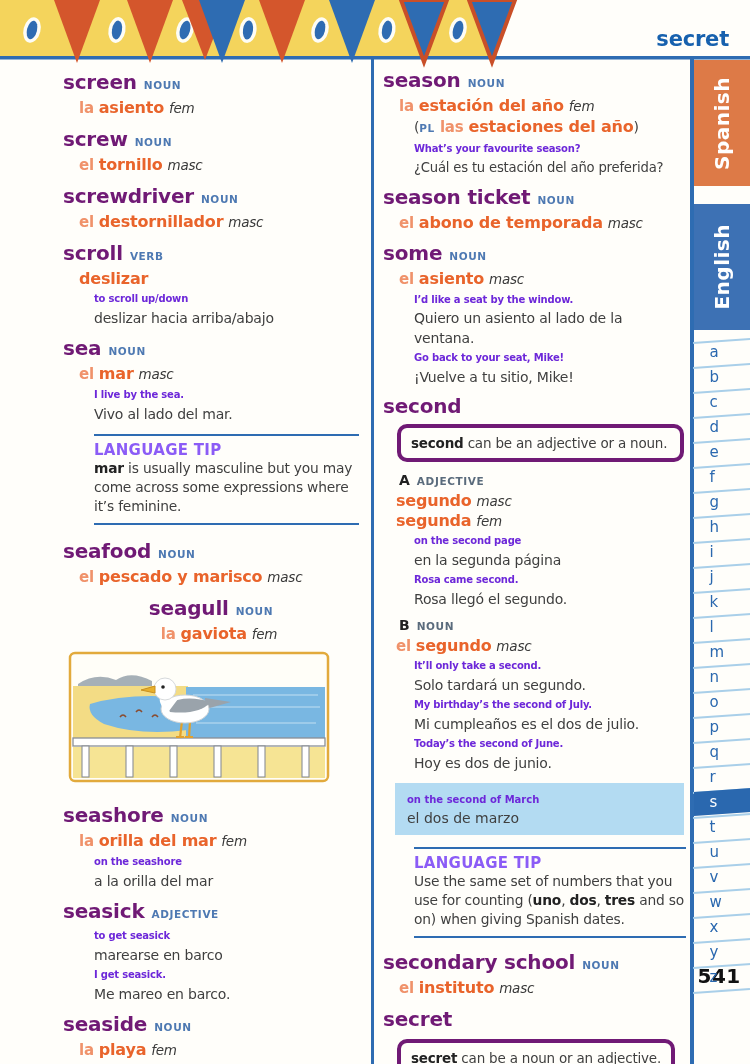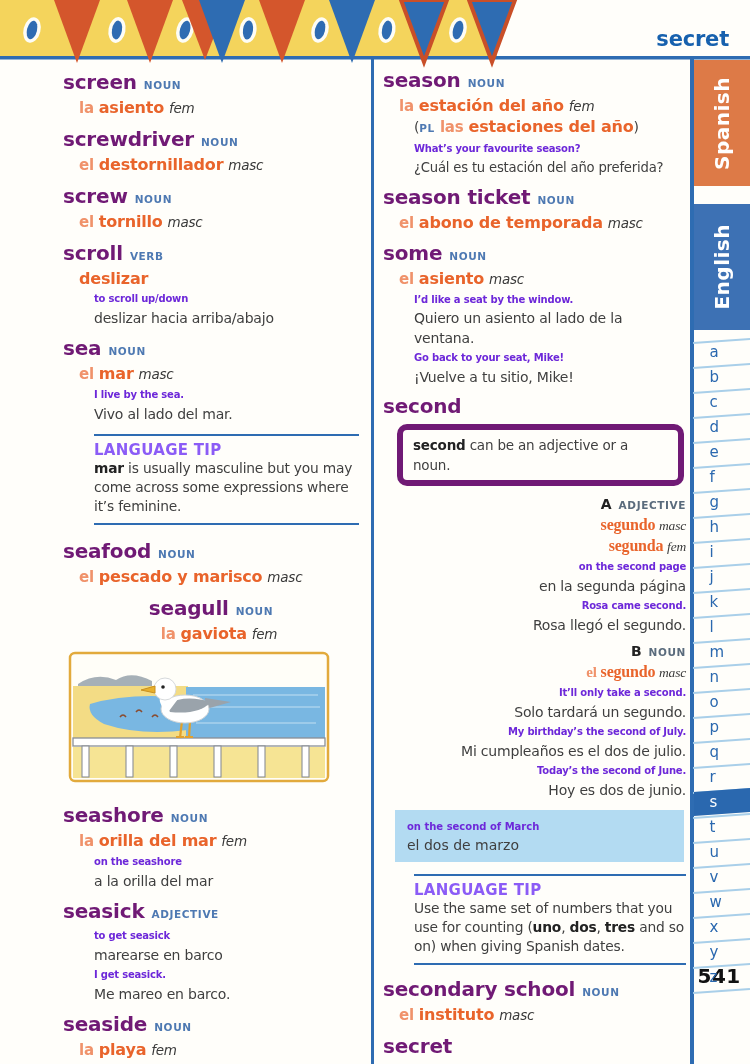--- a/index.html
+++ b/index.html
@@ -34,34 +34,34 @@
   .exb{font-weight:bold;color:#6d28d9;font-size:10px;}
   .ext{color:#3f3f3f;font-size:14px;}
   .tight{font-size:13.2px;}
   
   .tip{margin-left:31px;border-top:2px solid #2e6cb2;border-bottom:2px solid #2e6cb2;
        padding:6px 0 7px;margin-bottom:14px;}
   .tip-label{color:#8b5cf6;font-weight:bold;font-size:15px;letter-spacing:.3px;line-height:17px;}
   .tip-text{font-size:13.8px;color:#3f3f3f;line-height:19px;letter-spacing:-0.2px;}
   .tip-text b{color:#222;}
   
-  .note-box{border:6px solid #701a75;border-radius:10px;margin-left:14px;margin-right:2px;
+  .note-box{border:4px solid #701a75;border-radius:10px;margin-left:14px;margin-right:2px;
             padding:5px 10px;font-size:13.5px;color:#3f3f3f;line-height:20px;letter-spacing:-0.2px;
             margin-bottom:8px;}
   .note-box b{color:#222;}
   
   .hl-box{background:#b3dbf2;margin-left:12px;margin-right:2px;padding:7px 12px;margin-bottom:12px;}
   .hl-box .exb{display:block;line-height:19px;}
   .hl-box .ext{display:block;line-height:19px;}
   
   .marker-line{margin-left:16px;line-height:19px;margin-top:2px;}
   .big-marker{font-weight:bold;color:#222;font-size:14px;}
   .marker-pos{color:#5a6b7c;font-size:10.5px;font-weight:600;letter-spacing:.6px;margin-left:7px;}
-  .sense{margin-bottom:6px;text-align:right;}
-  .sense .t2{margin-left:31px;line-height:20px;letter-spacing:-0.2px;font-family:Liberation Serif, serif;}
+  .sense{margin-bottom:6px;}
+  .sense .t2{margin-left:13px;line-height:20px;letter-spacing:-0.2px;}
   
   .gull-wrap{margin:6px 0 16px 5px;}
   
   .sidebar{position:absolute;left:693.5px;top:60px;width:56.5px;height:1004px;}
   .tab{position:absolute;left:0;width:100%;display:flex;align-items:center;justify-content:center;}
   .tab.spanish{top:0;height:126px;background:#dd7a47;}
   .tab.english{top:144px;height:126px;background:#3d71b4;}
   .tab-label{writing-mode:vertical-rl;transform:rotate(180deg);color:#fff;font-weight:bold;
              font-size:20px;letter-spacing:.5px;}
   .alpha{position:absolute;top:280px;left:0;width:100%;}
@@ -131,27 +131,27 @@
 <div class="rail-border"></div>
 
 <div class="col left">
 
   <div class="entry">
     <div class="hwline"><span class="hw">screen</span><span class="pos">NOUN</span></div>
     <div class="t"><span class="art">la</span> <span class="word">asiento</span> <span class="gen">fem</span></div>
   </div>
 
   <div class="entry">
+    <div class="hwline"><span class="hw">screw</span><span class="pos">NOUN</span></div>
+    <div class="t"><span class="art">el</span> <span class="word">tornillo</span> <span class="gen">masc</span></div>
+  </div>
+
+  <div class="entry">
     <div class="hwline"><span class="hw">screwdriver</span><span class="pos">NOUN</span></div>
     <div class="t"><span class="art">el</span> <span class="word">destornillador</span> <span class="gen">masc</span></div>
-  </div>
-
-  <div class="entry">
-    <div class="hwline"><span class="hw">screw</span><span class="pos">NOUN</span></div>
-    <div class="t"><span class="art">el</span> <span class="word">tornillo</span> <span class="gen">masc</span></div>
   </div>
 
   <div class="entry">
     <div class="hwline"><span class="hw">scroll</span><span class="pos">VERB</span></div>
     <div class="t"><span class="word">deslizar</span></div>
     <div class="x exb">to scroll up/down</div>
     <div class="x ext">deslizar hacia arriba/abajo</div>
   </div>
 
   <div class="entry" style="margin-bottom:10px;">

